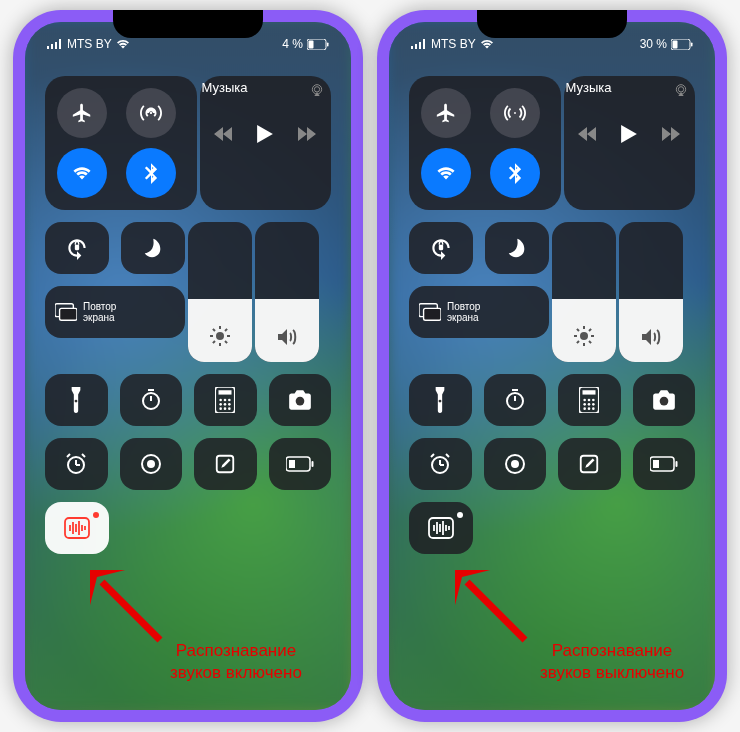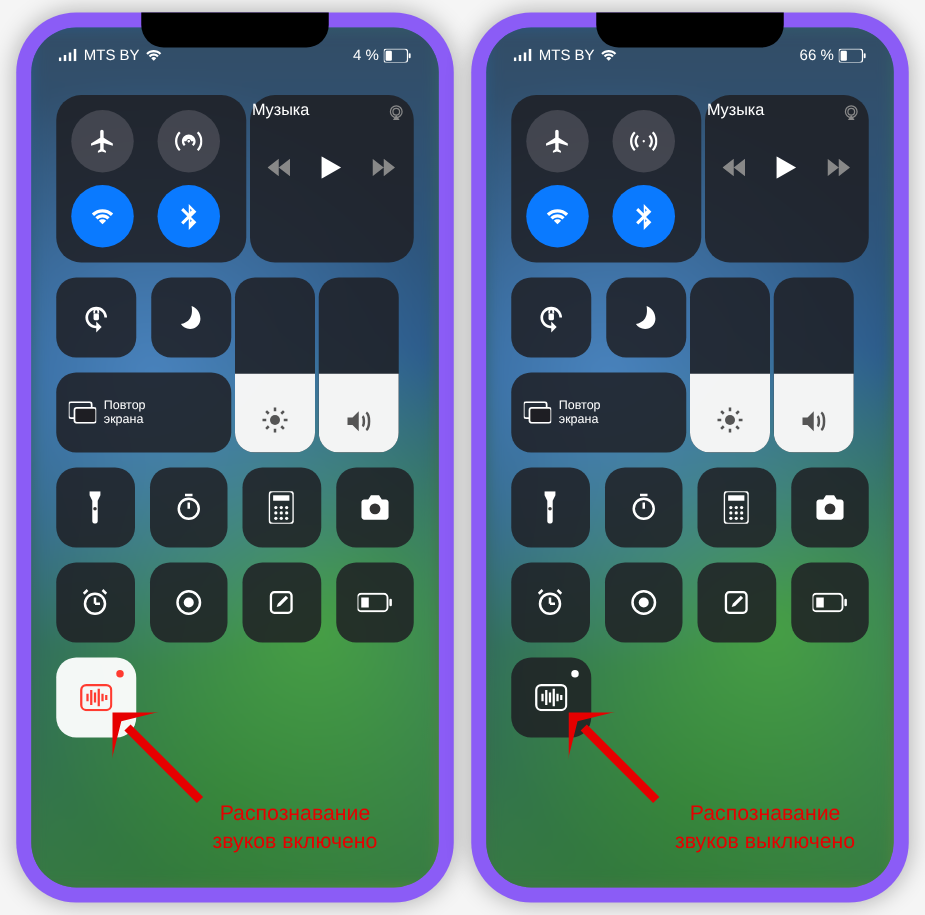--- a/index.html
+++ b/index.html
@@ -107,21 +107,21 @@
   .mc-title { margin-bottom: 30px; font-size: 13px; }
   .mc-ctrl {
     display: flex;
     justify-content: space-around;
     align-items: center;
     color: #bbb;
   }
   .mc-ctrl .play { color: #fff; font-size: 22px; }
   .tile {
     width: 64px;
-    height: 64px;
+    height: 52px;
     border-radius: 16px;
     background: rgba(30,30,35,0.85);
     display: flex;
     align-items: center;
     justify-content: center;
     color: #fff;
     font-size: 20px;
     cursor: pointer;
     position: relative;
   }
@@ -400,21 +400,21 @@
             </svg>
           </span>
         <span>MTS BY</span>
         <span>
             <svg width="14" height="10" viewBox="0 0 14 10">
               <path fill="#fff" d="M7 9.5L5 7.5c1.1-1.1 2.9-1.1 4 0L7 9.5zM3 5.5c2.2-2.2 5.8-2.2 8 0l-1.3 1.3c-1.5-1.5-3.9-1.5-5.4 0L3 5.5zM1 3.5c3.3-3.3 8.7-3.3 12 0l-1.3 1.3c-2.6-2.6-6.8-2.6-9.4 0L1 3.5z"></path>
             </svg>
           </span>
       </div>
       <div class="status-right">
-        <span>66 %</span>
+        <span>30 %</span>
         <span>
             <svg width="22" height="11" viewBox="0 0 22 11">
               <rect x="0" y="0" width="19" height="11" rx="2.5" fill="none" stroke="#fff" stroke-width="1"></rect>
               <rect x="1.5" y="1.5" width="5" height="8" rx="1" fill="#fff"></rect>
               <rect x="20" y="3.5" width="1.5" height="4" rx="0.7" fill="#fff"></rect>
             </svg>
           </span>
       </div>
     </div>
     <div class="content">

